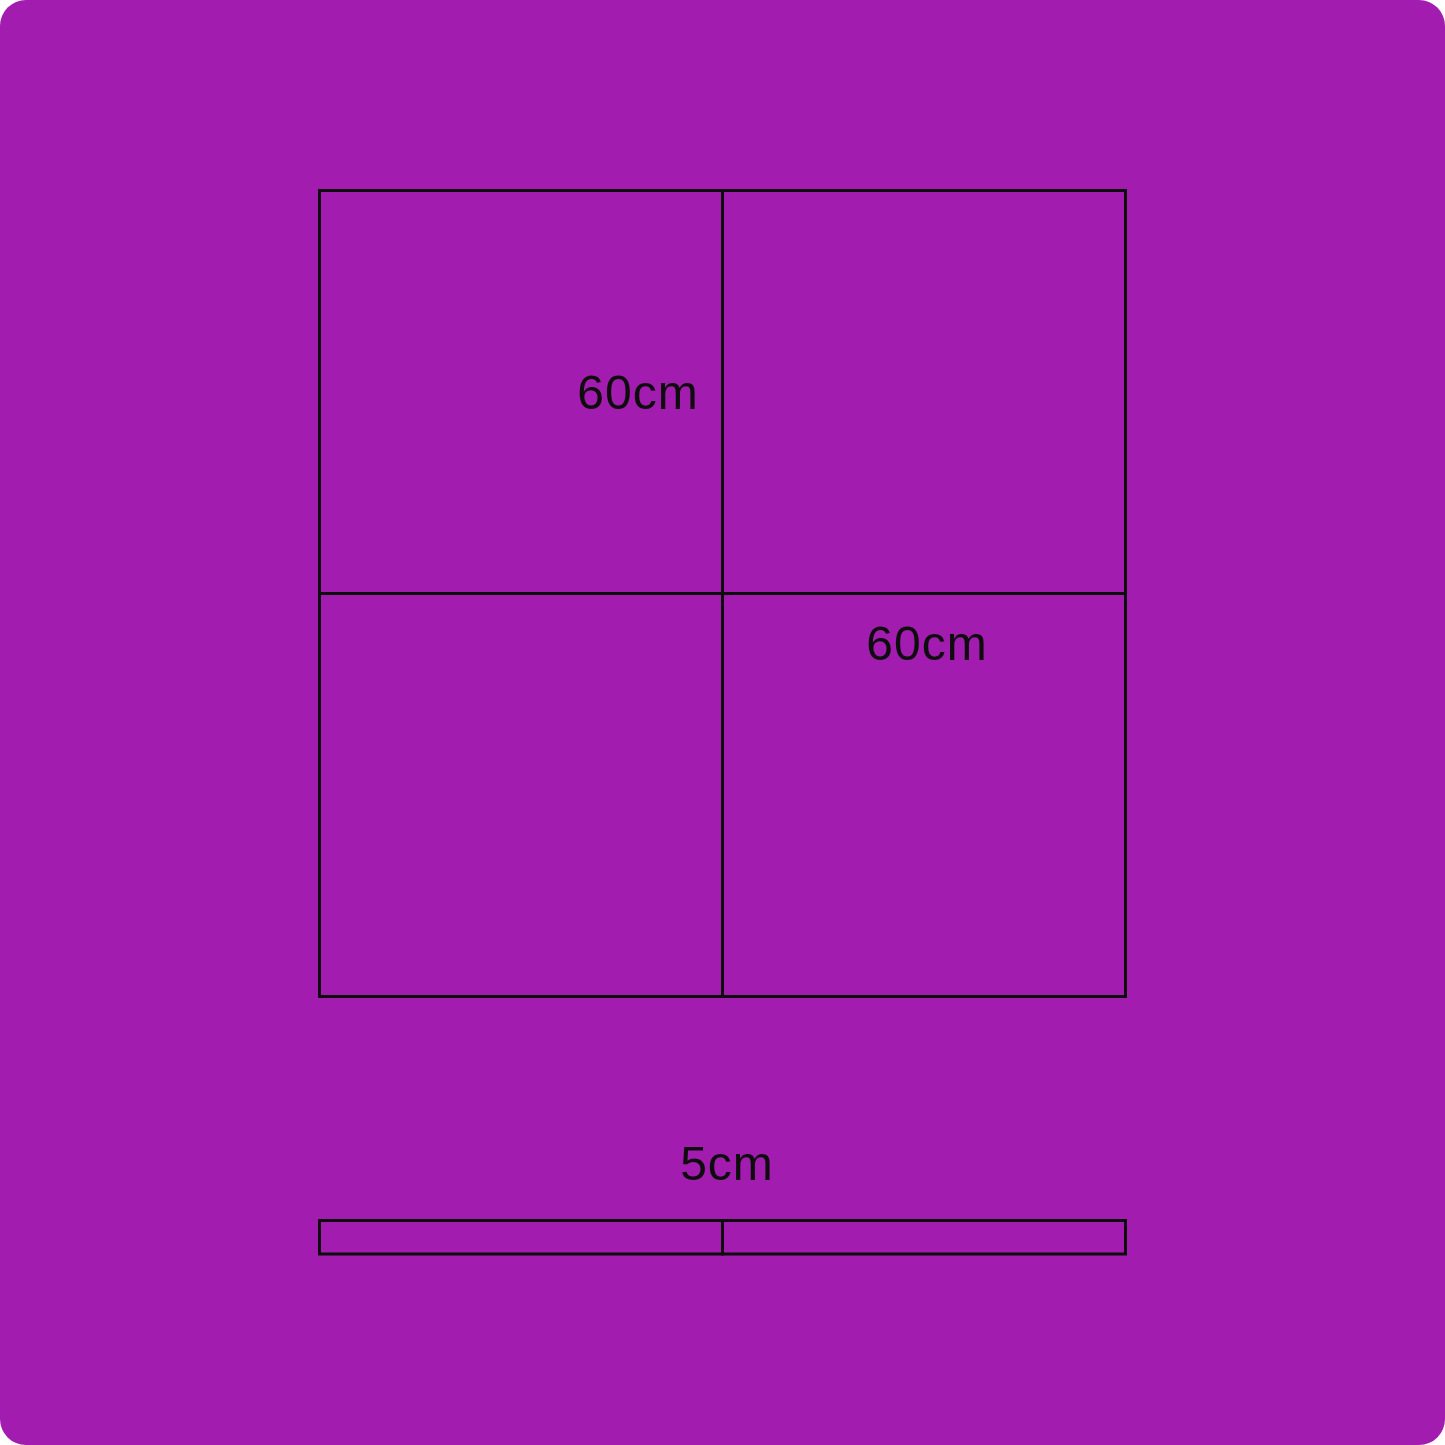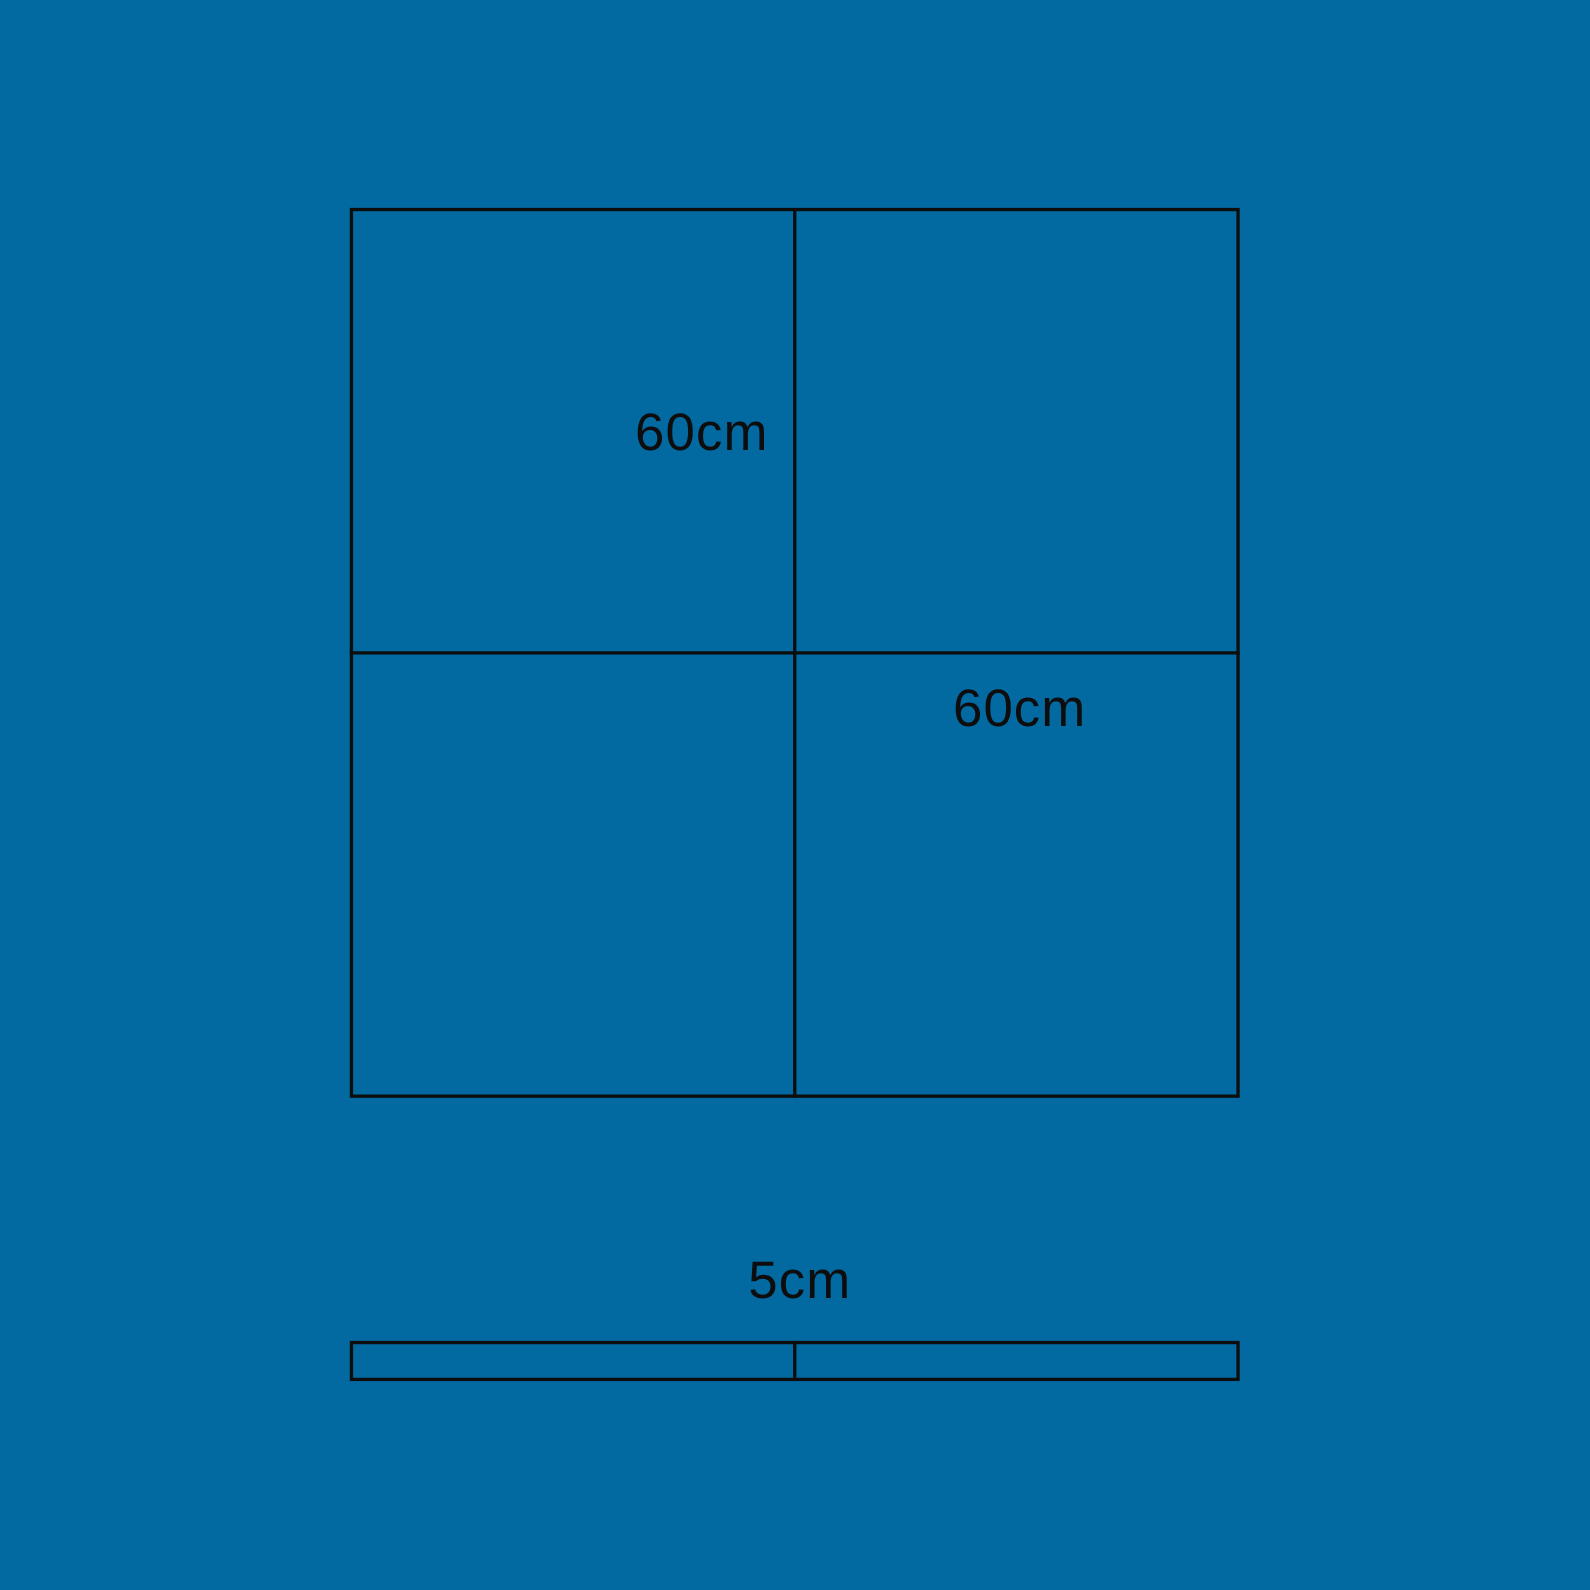--- a/index.html
+++ b/index.html
@@ -1,17 +1,17 @@
 <!DOCTYPE html>
 <html><head>
 <meta charset="utf-8">
 <style>
   html,body{margin:0;padding:0;background:#ffffff;}
-  .page{position:relative;width:1445px;height:1445px;background:#0369a1;overflow:hidden;
-        font-family:"Liberation Sans", sans-serif;}
+  .page{position:relative;width:1445px;height:1445px;background:#a21caf;overflow:hidden;
+        font-family:"Liberation Sans", sans-serif;border-radius:26px;}
   svg{position:absolute;left:0;top:0;}
   text{font-family:"Liberation Sans", sans-serif;font-size:48px;fill:#0d0d0d;letter-spacing:1px;}
 </style>
 </head>
 <body>
 <div class="page">
 <svg width="1445" height="1445" viewBox="0 0 1445 1445">
 
   <rect x="319.5" y="190.5" width="806" height="806" fill="none" stroke="#0d0d0d" stroke-width="3"></rect>
 

